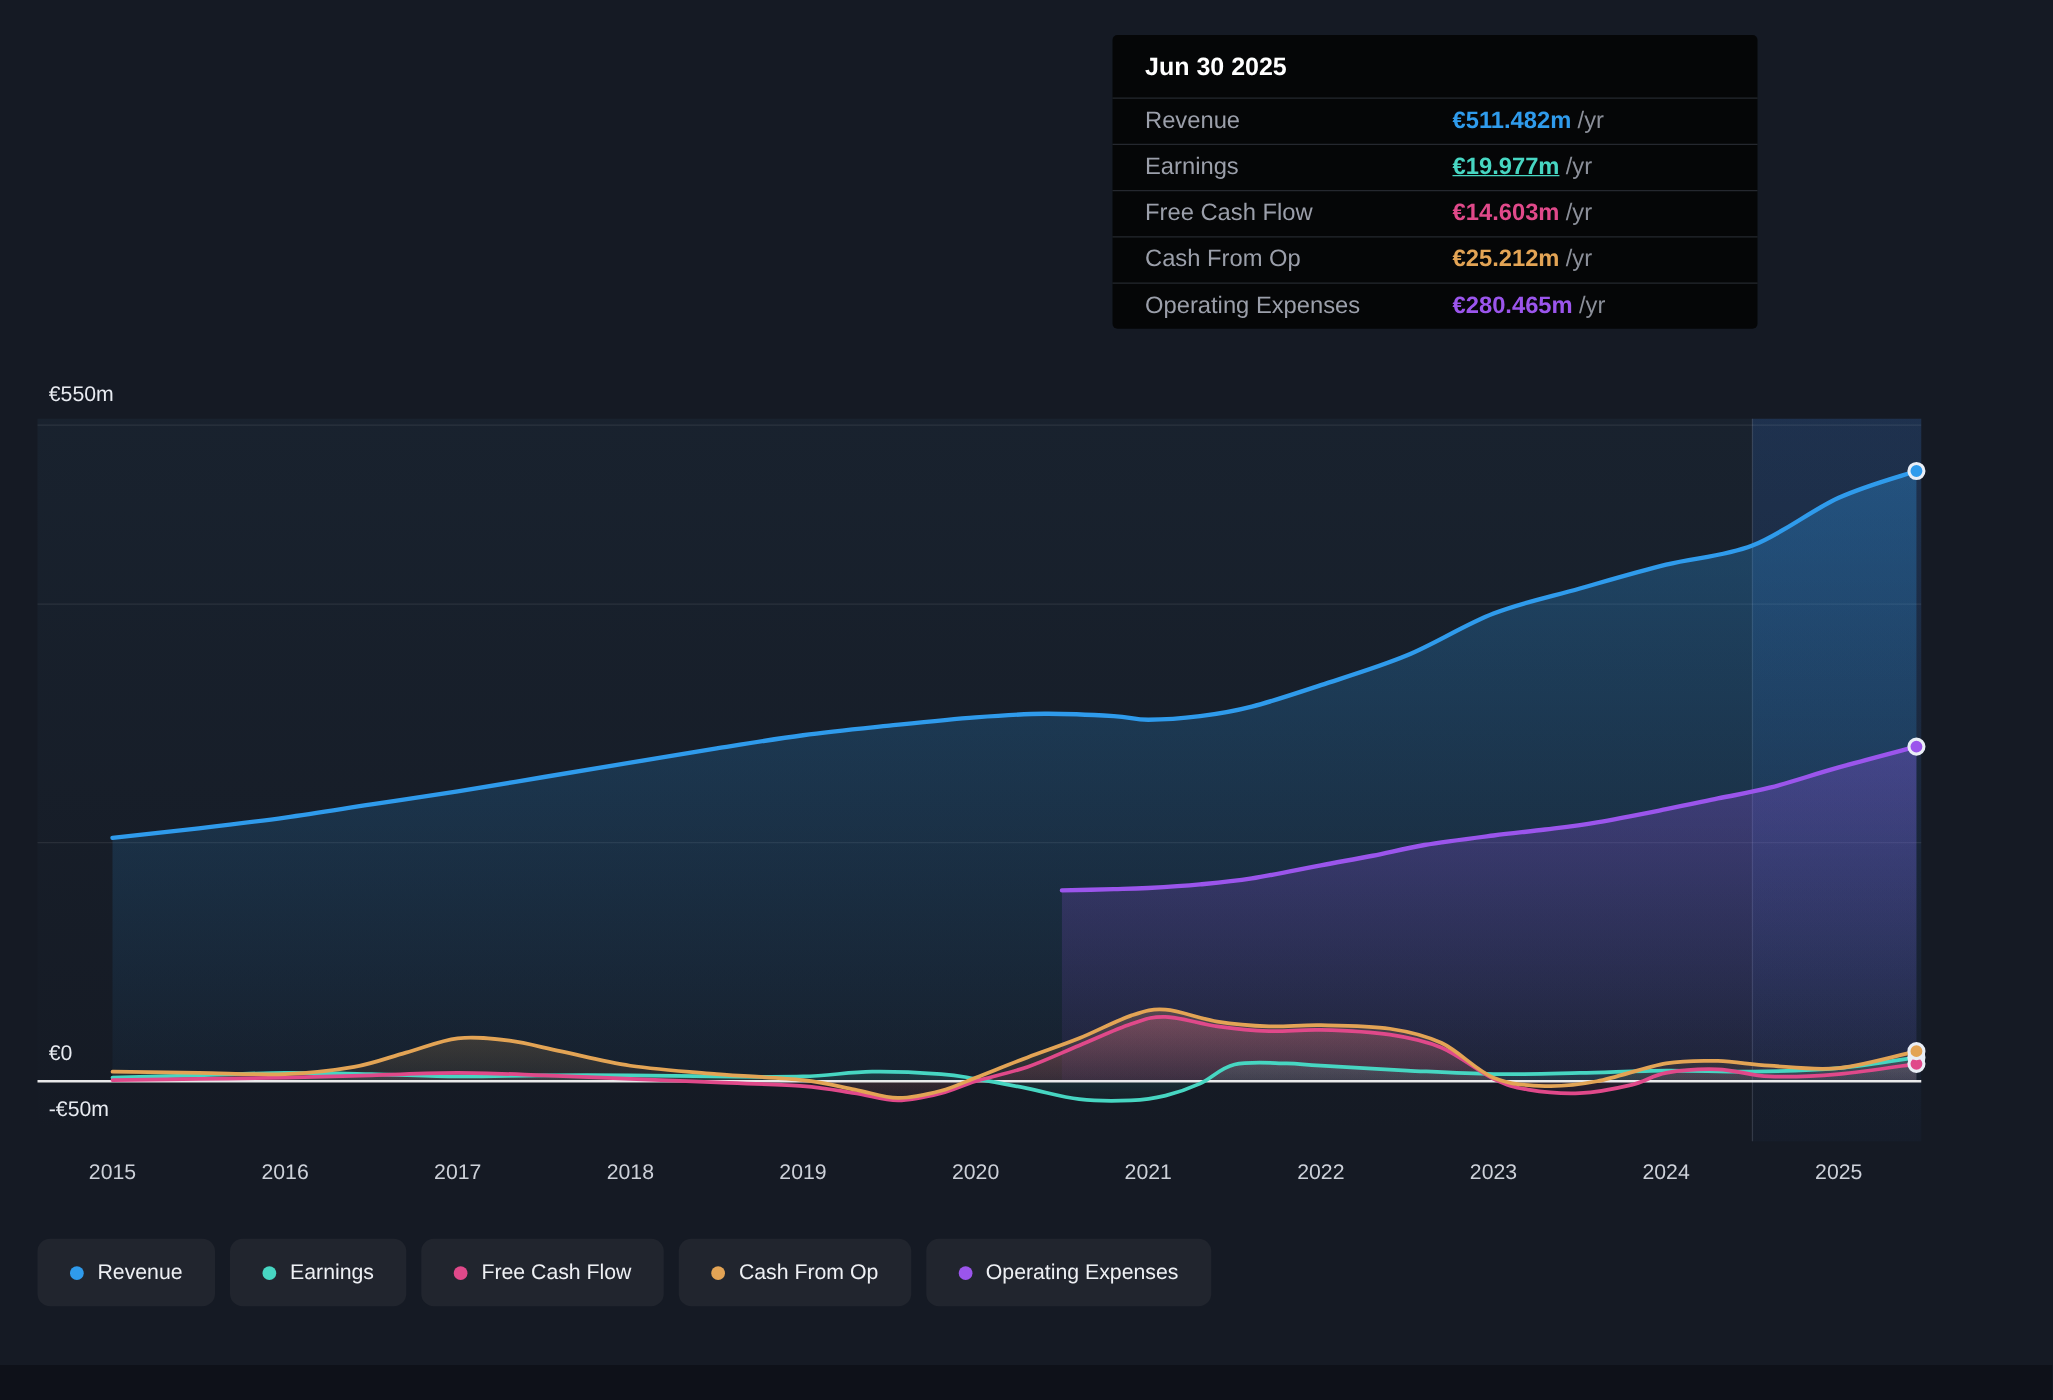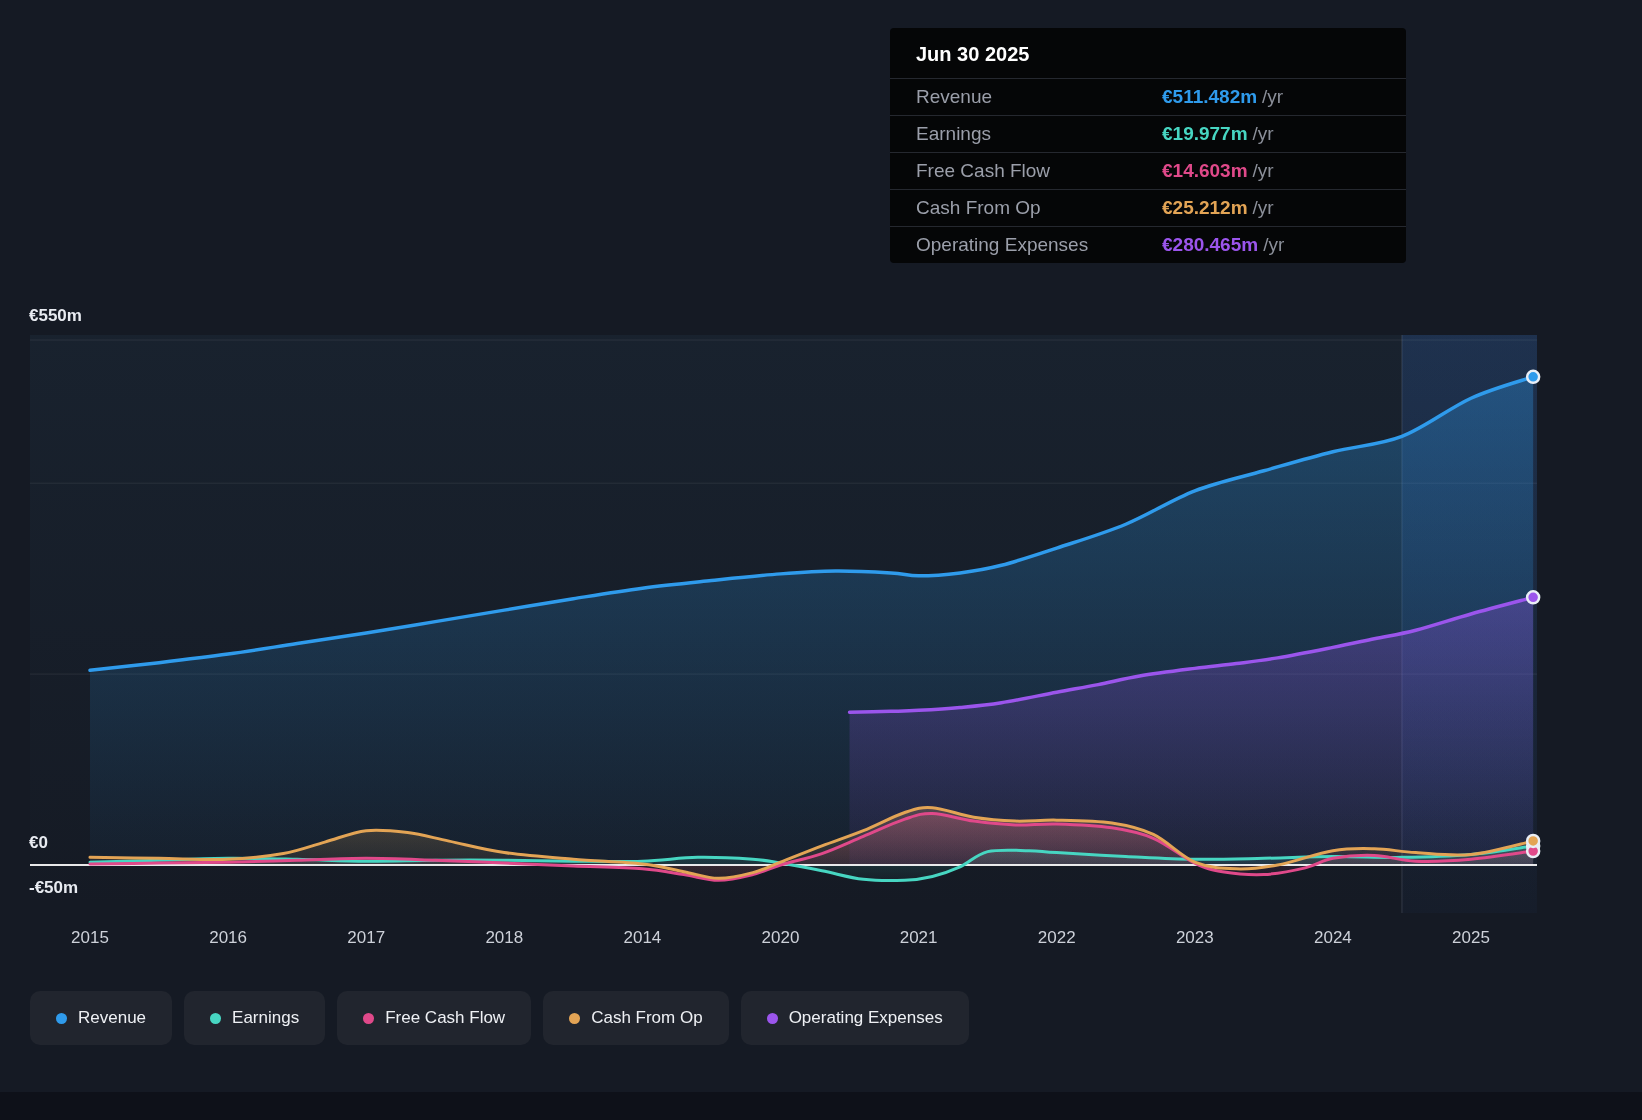--- a/index.html
+++ b/index.html
@@ -24,21 +24,21 @@
     border-top:1px solid #25282f; font-size:19px;
   }
   .tt-row.no-border { border-top:none; padding-top:0; }
   .tt-label { flex:0 0 222px; color:#9b9faa; }
   .tt-value b { font-weight:bold;margin-left:24px; }
   .tt-suffix { color:#8b8f99; margin-left:5px; }
   .tt-margin-val { color:#ffffff; font-weight:bold; }
   .tt-margin-label { color:#9b9faa; margin-left:7px; }
   
   #chart-wrap { position:absolute; left:0; top:300px; width:1642px; height:620px; }
-  .y-label { position:absolute; left:29px; font-size:17px; color:#e8ebf1; font-weight:bold; z-index:2; }
+  .y-label { position:absolute; left:39px; font-size:17px; color:#e8ebf1; font-weight:normal; z-index:2; }
   #y-top { top:306px; }
   #y-zero { top:833px; }
   #y-bottom { top:878px; }
   #x-labels { position:absolute; left:0; top:928px; width:1642px; height:24px; }
   #x-labels span {
     position:absolute; transform:translateX(-50%);
     font-size:17px; color:#cdd1d9;
   }
   
   #legend { position:absolute; left:30px; top:991px; display:flex; gap:12px; }
@@ -56,21 +56,21 @@
 <div class="tooltip">
   <div class="tt-header">Jun 30 2025</div>
 
   <div class="tt-row">
     <span class="tt-label">Revenue</span>
     <span class="tt-value"><b style="color: rgb(47, 155, 236);">€511.482m</b><span class="tt-suffix">/yr</span></span>
   </div>
 
   <div class="tt-row">
     <span class="tt-label">Earnings</span>
-    <span class="tt-value"><b style="color: rgb(71, 214, 194);">€19.977m</b><span class="tt-suffix">/yr</span></span>
+    <span class="tt-value"><b style="color: rgb(71, 214, 194); text-decoration: underline;">€19.977m</b><span class="tt-suffix">/yr</span></span>
   </div>
 
 
   <div class="tt-row">
     <span class="tt-label">Free Cash Flow</span>
     <span class="tt-value"><b style="color: rgb(224, 73, 138);">€14.603m</b><span class="tt-suffix">/yr</span></span>
   </div>
 
   <div class="tt-row">
     <span class="tt-label">Cash From Op</span>
@@ -142,21 +142,21 @@
       <circle cx="1533.1450000000061" cy="540.935146" r="6" fill="#e3a455" stroke="#e9eef6" stroke-width="2.5"></circle>
       <circle cx="1533.1450000000061" cy="297.2961575" r="6" fill="#9b55ec" stroke="#e9eef6" stroke-width="2.5"></circle>
     </svg>
 </div>
 
 <div id="x-labels">
     <span style="left: 90px;">2015</span>
     <span style="left: 228.1px;">2016</span>
     <span style="left: 366.2px;">2017</span>
     <span style="left: 504.3px;">2018</span>
-    <span style="left: 642.4px;">2014</span>
+    <span style="left: 642.4px;">2019</span>
     <span style="left: 780.5px;">2020</span>
     <span style="left: 918.6px;">2021</span>
     <span style="left: 1056.7px;">2022</span>
     <span style="left: 1194.8px;">2023</span>
     <span style="left: 1332.9px;">2024</span>
     <span style="left: 1471px;">2025</span>
   </div>
 
 <div id="legend">
     <div class="legend-pill">

